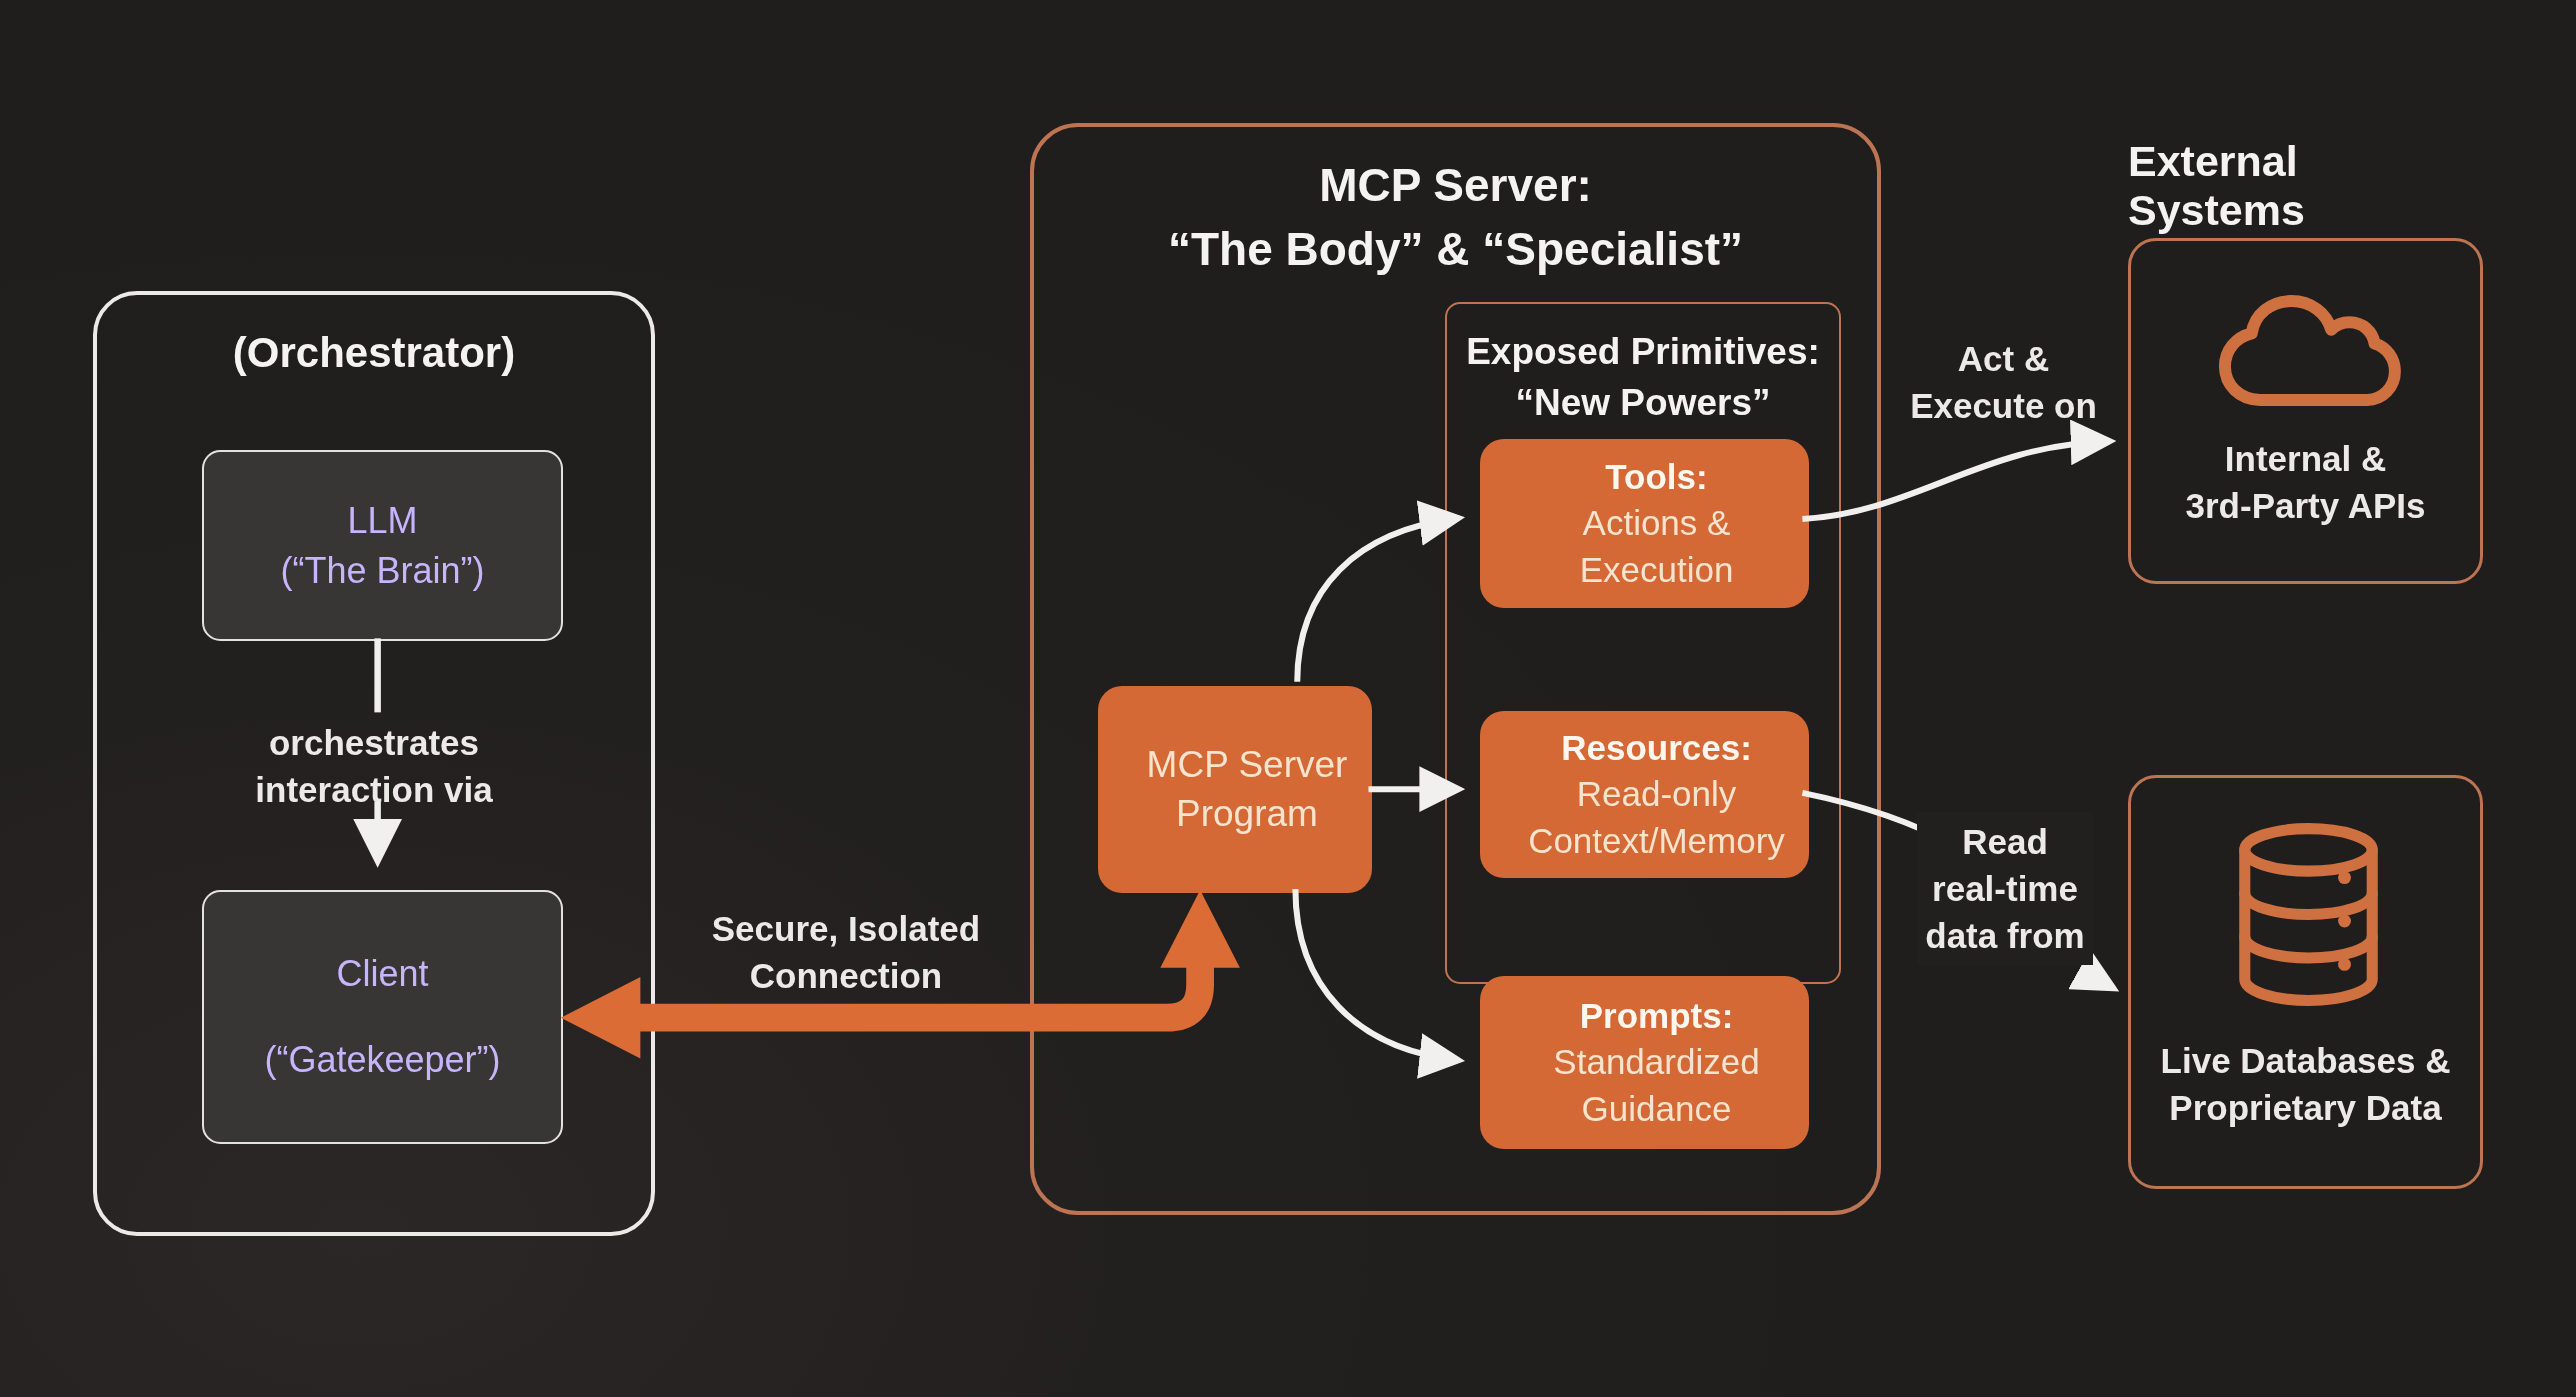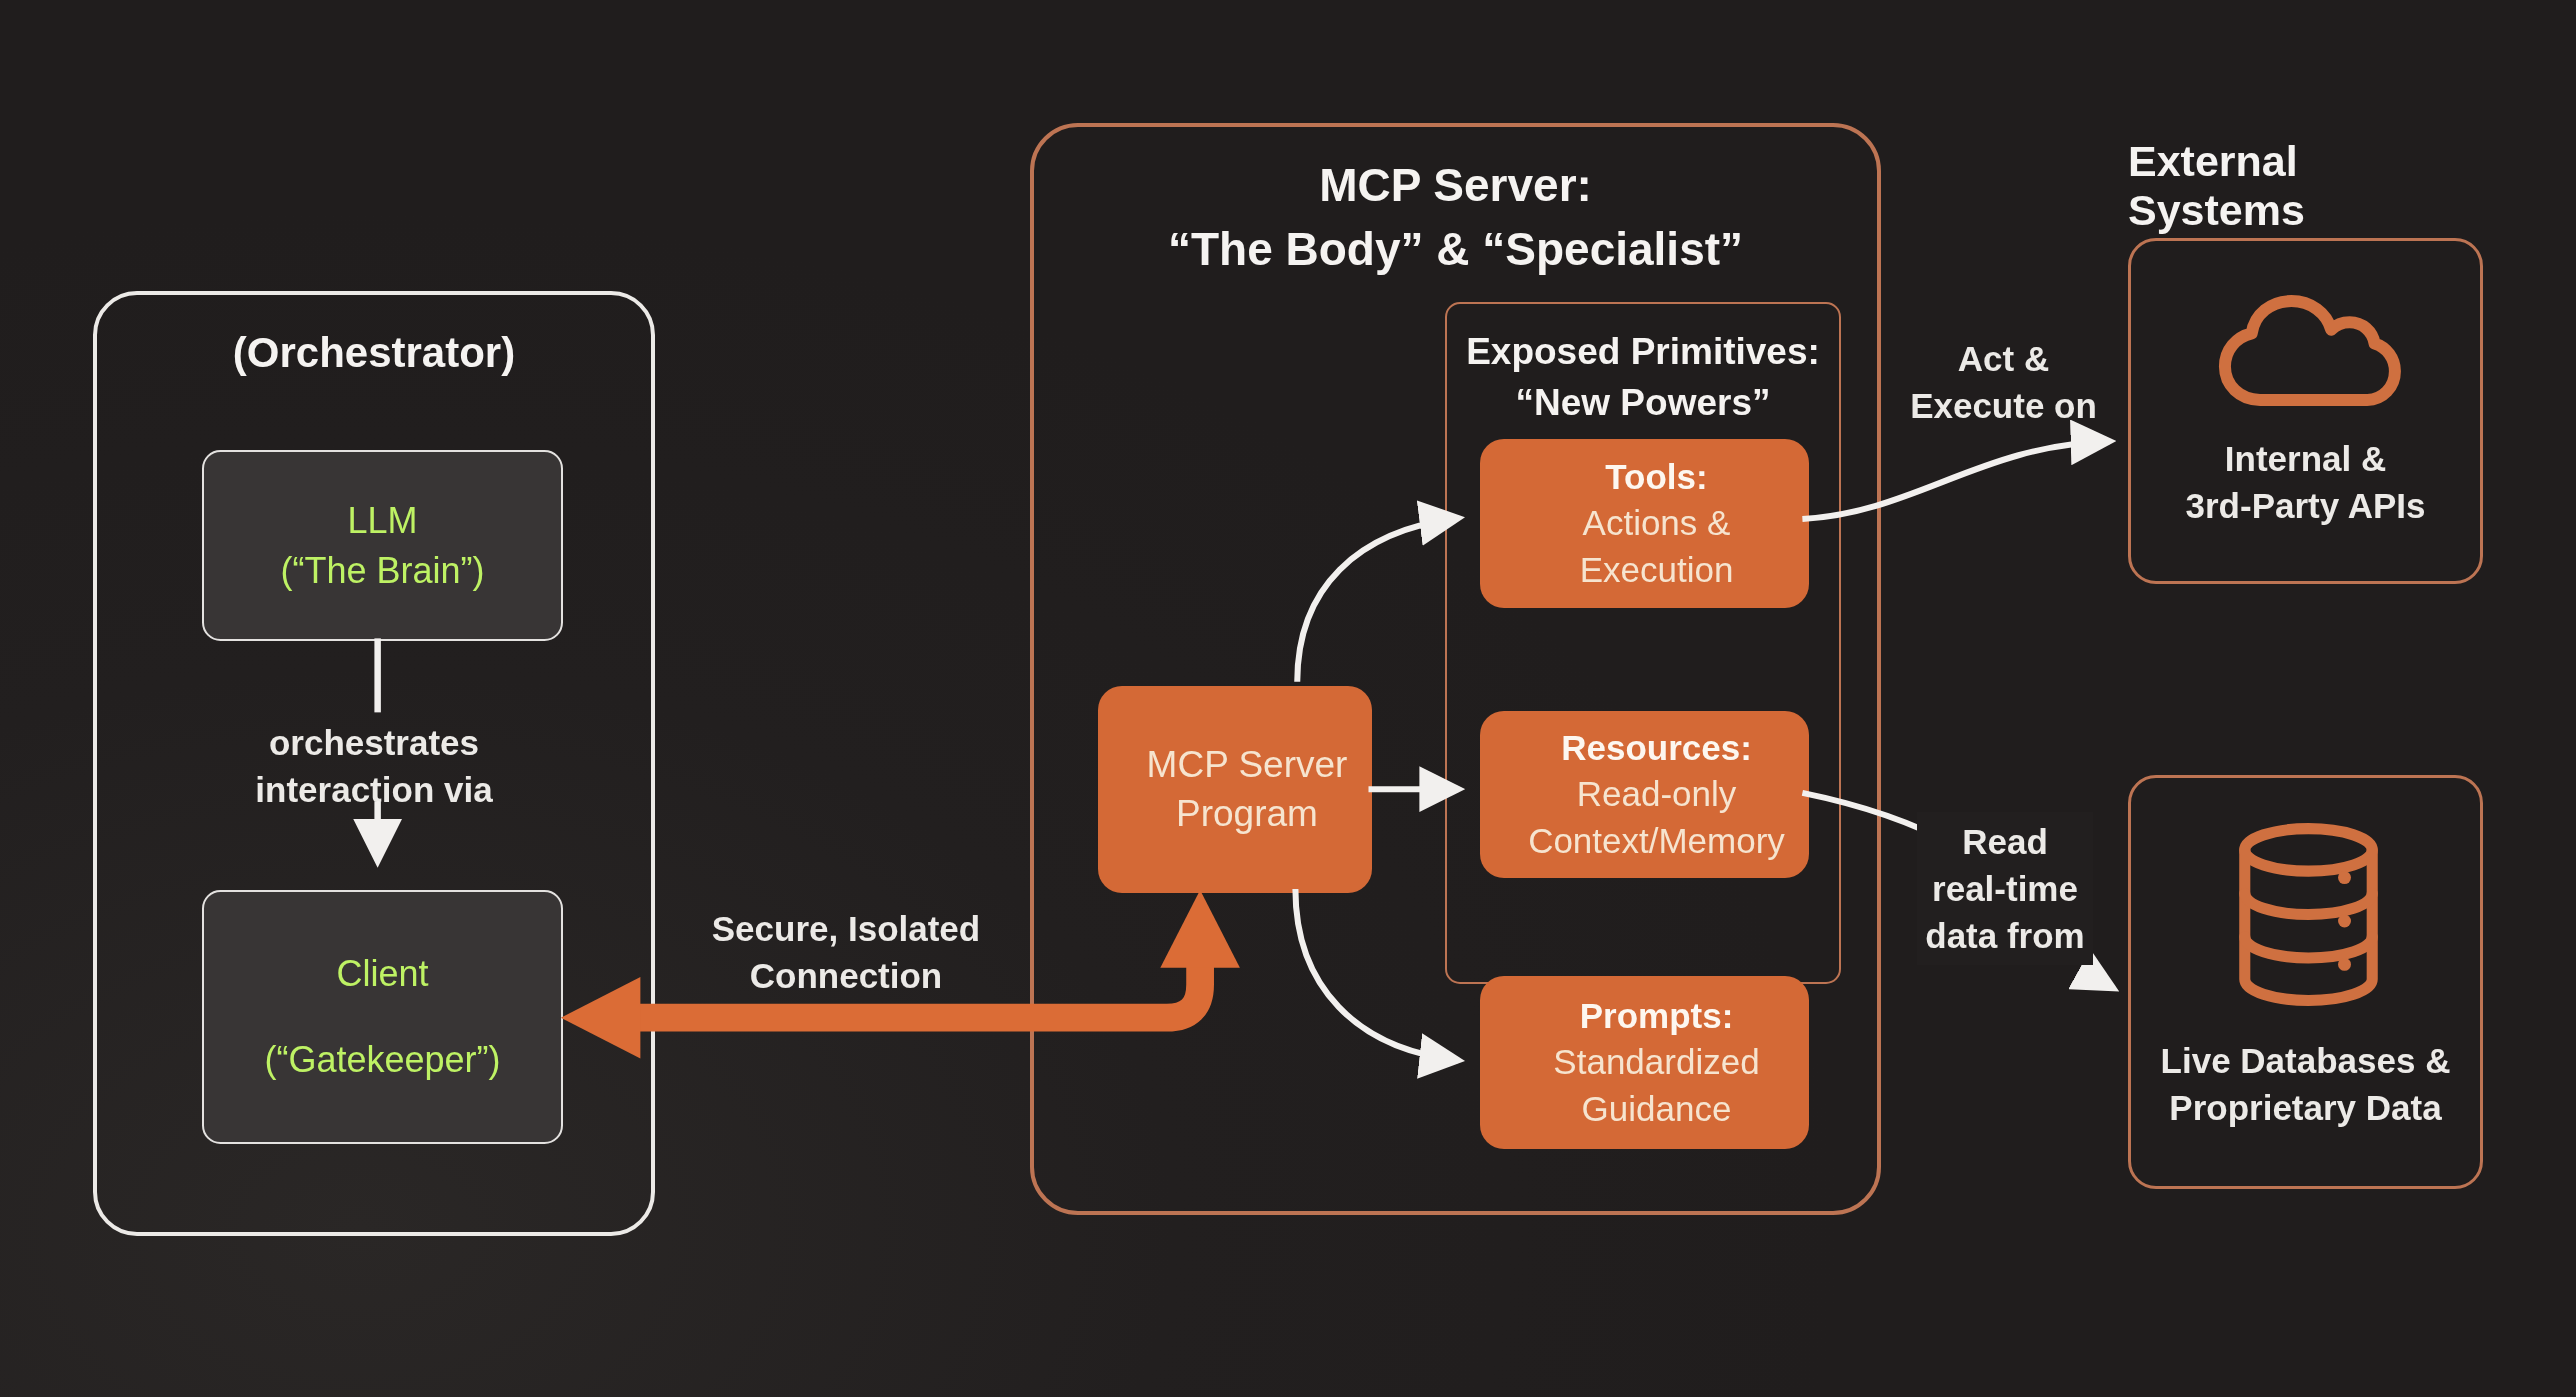--- a/index.html
+++ b/index.html
@@ -11,21 +11,21 @@
   }
   .abs{position:absolute;}
   .ctr{display:flex;flex-direction:column;align-items:center;justify-content:center;text-align:left;}
   .panel{box-sizing:border-box;border-radius:44px;}
   .host-outline{border:4.6px solid #eceae7;}
   .mcp-outline{border:4.6px solid #bd7453;border-radius:48px;}
   .ep-outline{border:2.8px solid #bd7453;border-radius:31px;}
   .ext-outline{border:3.7px solid #bd7453;border-radius:28px;}
   .gbox{
     box-sizing:border-box;background:#383535;border:2.8px solid #e4e2e0;border-radius:18.5px;
-    font-size:36px;line-height:1.38;color:#bef264;
+    font-size:36px;line-height:1.38;color:#c4b5fd;
   }
   .obox{
     box-sizing:border-box;background:#d46936;border-radius:24px;
     font-size:35px;line-height:1.32;color:#f6e4cf;padding-left:24px;
   }
   .obox .head{font-weight:700;color:#fdf7f0;}
   .title{font-weight:700;color:#f5f3f1;}
   .lbl{font-size:35px;line-height:1.35;color:#eceae7;font-weight:700;}
   svg.overlay{position:absolute;left:0;top:0;pointer-events:none;}
 </style>

